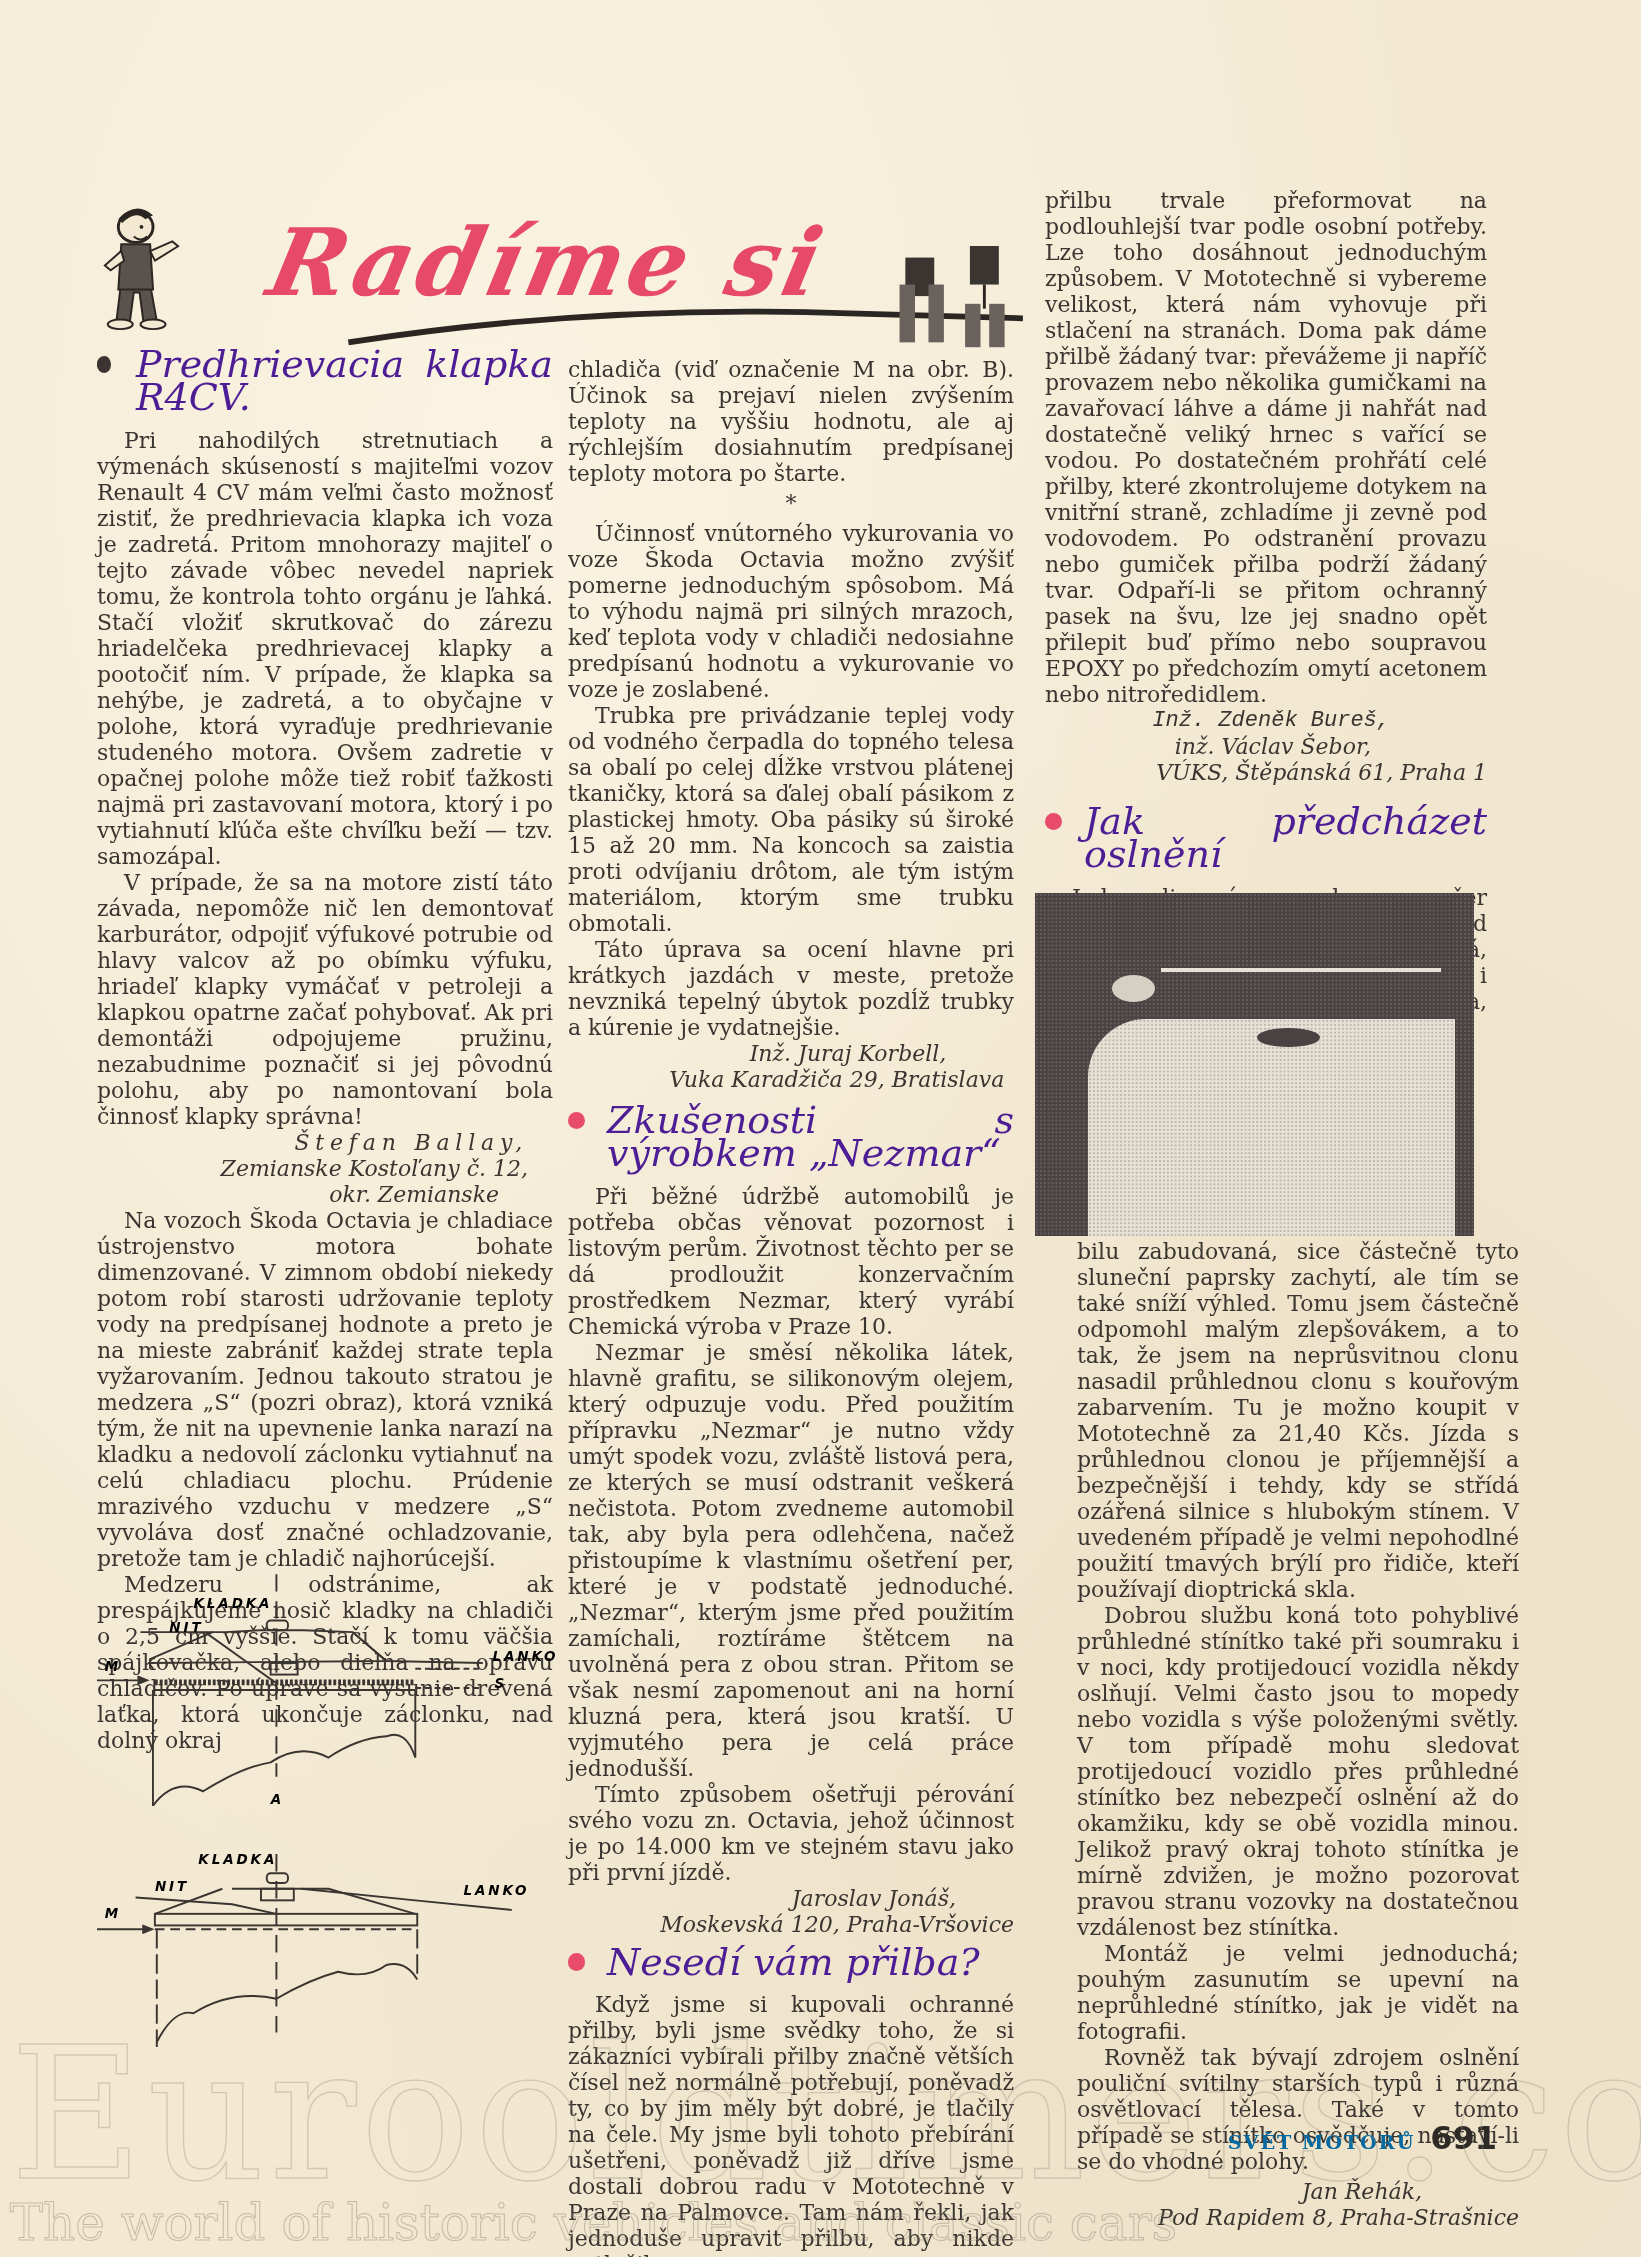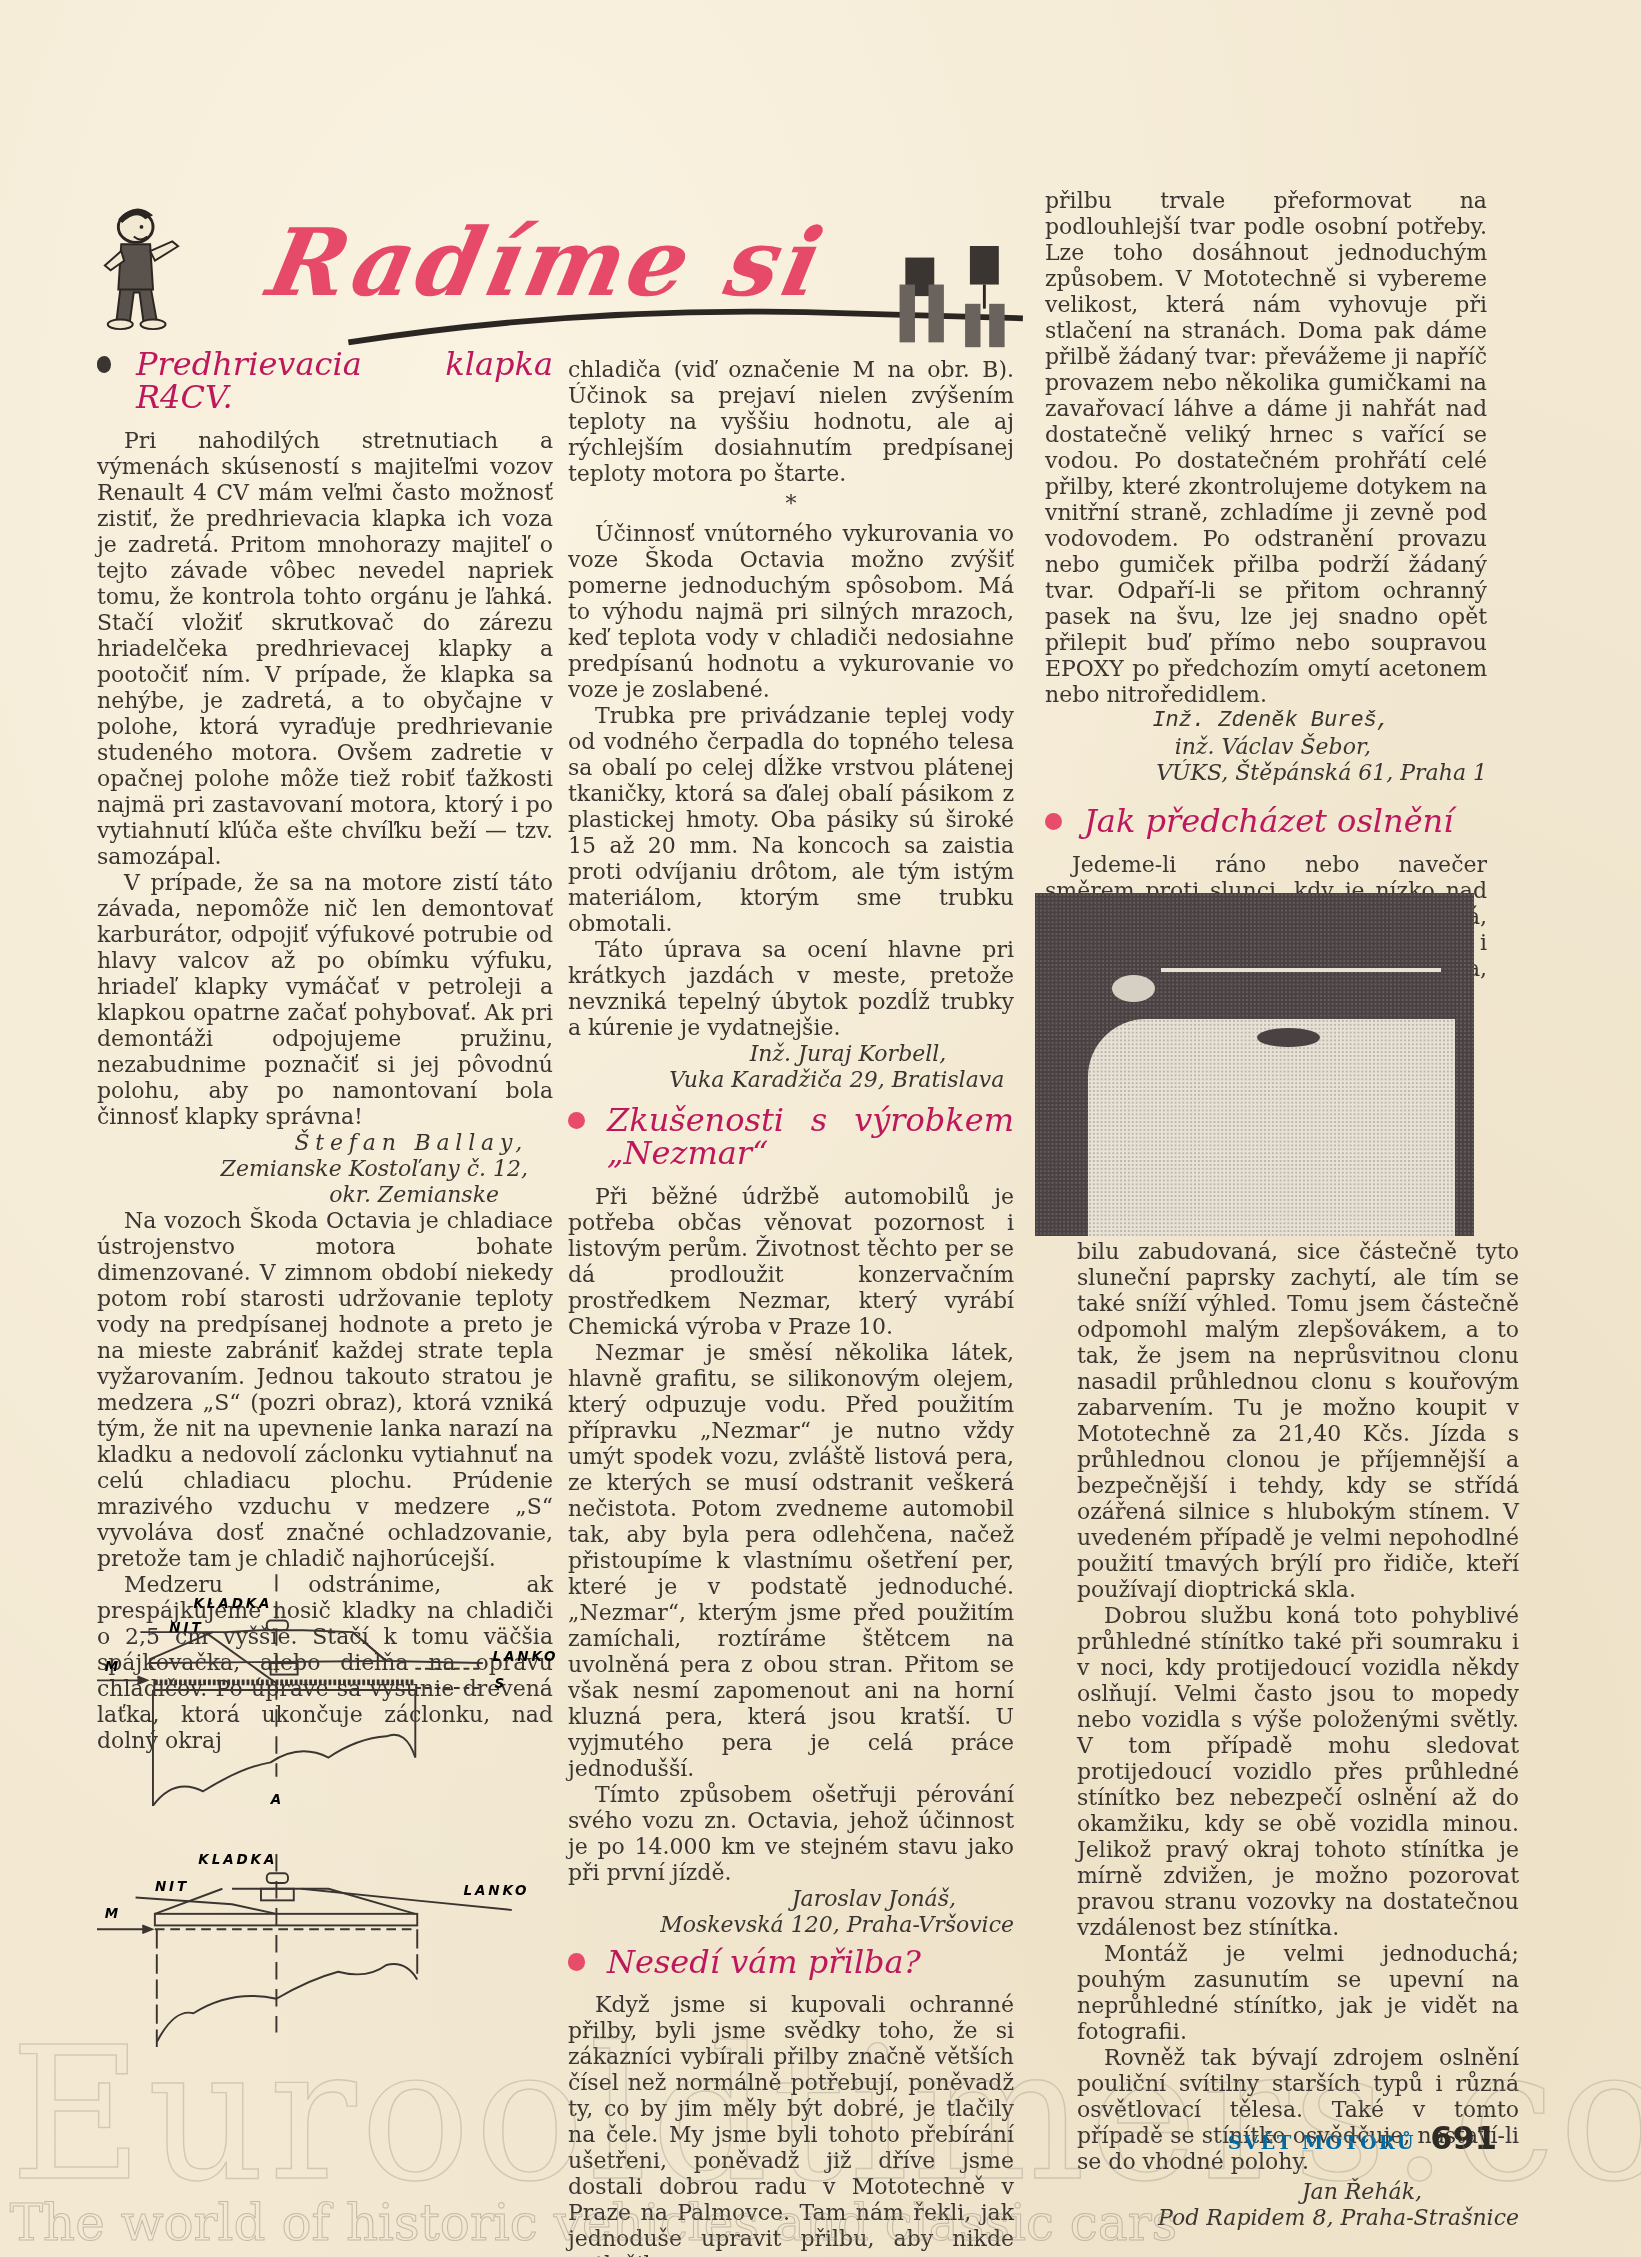--- a/index.html
+++ b/index.html
@@ -8,21 +8,21 @@
     background:#f3e9d3;
     background-image: radial-gradient(ellipse at 30% 20%, rgba(255,250,235,0.6), rgba(0,0,0,0) 60%),
                       radial-gradient(ellipse at 80% 80%, rgba(230,215,185,0.5), rgba(0,0,0,0) 60%);
     font-family: "DejaVu Serif", "Liberation Serif", serif;
     color:#3a3530;
   }
   .abs { position:absolute; }
   .col { position:absolute; font-size:22px; line-height:26px; text-align:justify; hyphens:manual; }
   .col p { margin:0; text-indent:27px; }
   .col p.noindent { text-indent:0; }
-  .heading { font-style:italic; font-size:32px; line-height:33px; margin:9.7px 0 13.5px 0; position:relative; padding-left:39px; color:#be185d; }
+  .heading { font-style:italic; font-size:38px; line-height:33px; margin:9.7px 0 13.5px 0; position:relative; padding-left:39px; color:#4c1d95; }
   .bullet { position:absolute; left:0; top:7.7px; width:17.4px; height:17.4px; border-radius:50%; background:#e84c6a; }
   .bullet.dark { background:#3a3530; width:13.5px; height:17.4px; border-radius:7.7px 50% 50% 7.7px; }
   .sig { font-style:italic; text-align:right; font-size:22px; line-height:26px; padding-right:25px; }
   .spaced { letter-spacing:5.8px; }
   .star { text-align:center; margin:3.9px 0; }
   .title-script {
     font-family:"DejaVu Serif", serif; font-style:italic; font-weight:bold;
     color:#e64a68; font-size:93px; letter-spacing:3.9px; transform:skewX(-12deg);
   }
   .photo {

